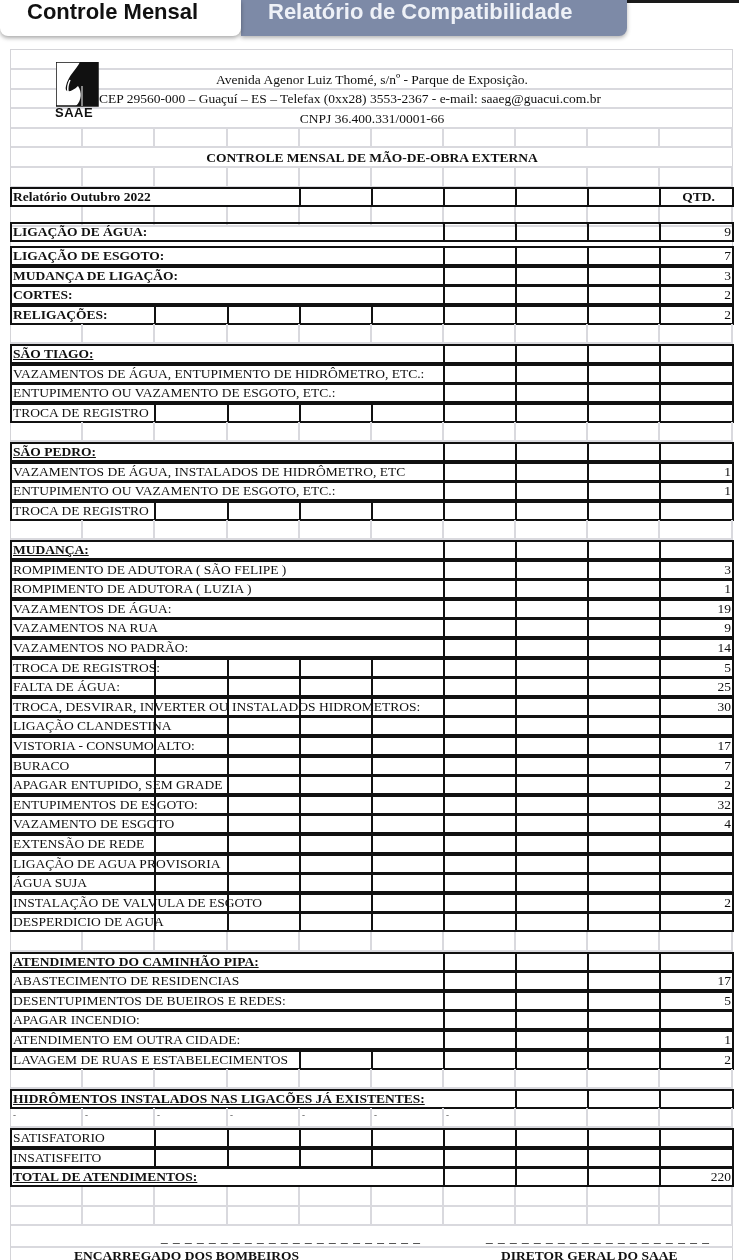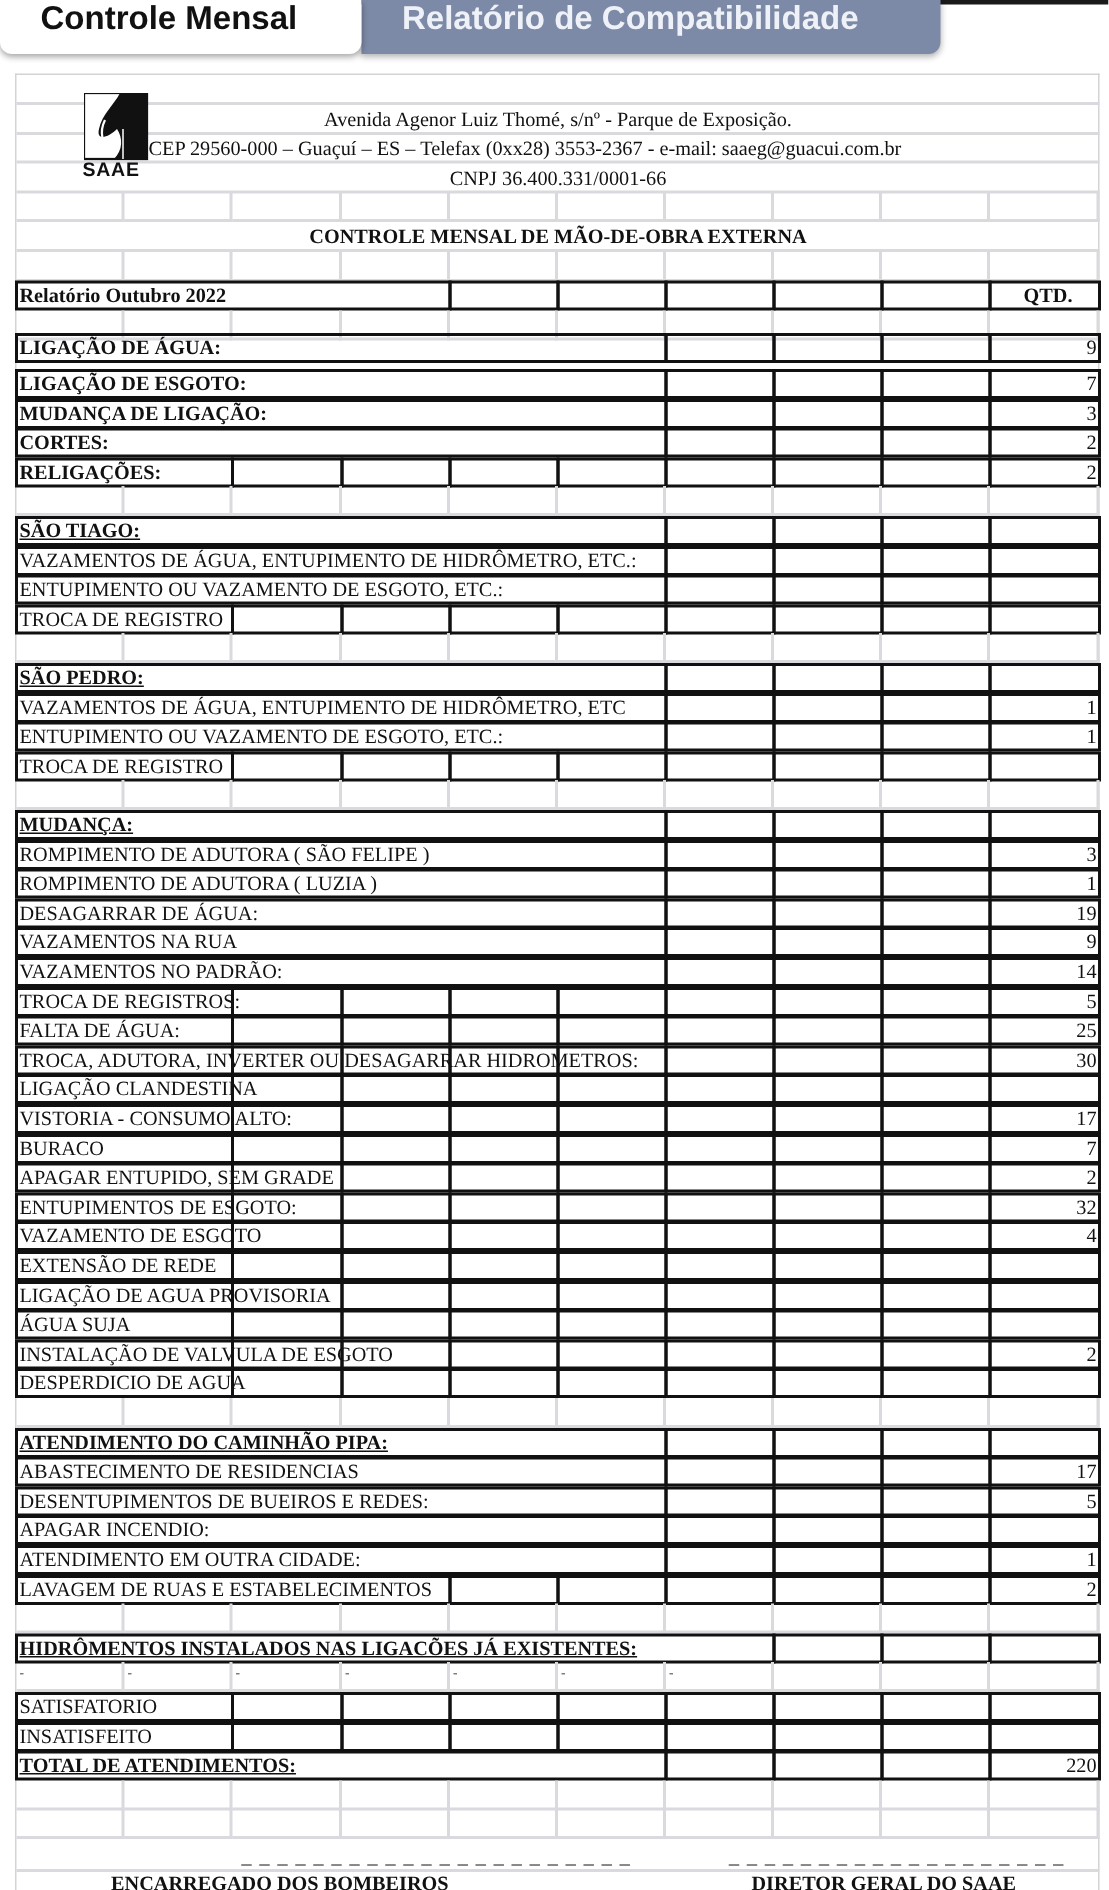--- a/index.html
+++ b/index.html
@@ -228,21 +228,21 @@
       <div class="cell b" style="left: 577px; width: 74px;"></div>
       <div class="cell b" style="left: 649px; width: 75px;"></div>
       <span class="txt bold ul">SÃO PEDRO:</span>
     </div>
     <div class="row" style="top: 461.6px;">
       <div class="cell b" style="left: 0px; width: 435px;"></div>
       <div class="cell b" style="left: 433px; width: 74px;"></div>
       <div class="cell b" style="left: 505px; width: 74px;"></div>
       <div class="cell b" style="left: 577px; width: 74px;"></div>
       <div class="cell b" style="left: 649px; width: 75px;"></div>
-      <span class="txt ">VAZAMENTOS DE ÁGUA, ENTUPIMENTO DE HIDRÔMETRO, ETC</span>
+      <span class="txt ">VAZAMENTOS DE ÁGUA, INSTALADOS DE HIDRÔMETRO, ETC</span>
       <span class="qty">1</span>
     </div>
     <div class="row" style="top: 481.2px;">
       <div class="cell b" style="left: 0px; width: 435px;"></div>
       <div class="cell b" style="left: 433px; width: 74px;"></div>
       <div class="cell b" style="left: 505px; width: 74px;"></div>
       <div class="cell b" style="left: 577px; width: 74px;"></div>
       <div class="cell b" style="left: 649px; width: 75px;"></div>
       <span class="txt ">ENTUPIMENTO OU VAZAMENTO DE ESGOTO, ETC.:</span>
       <span class="qty">1</span>
@@ -297,21 +297,21 @@
       <div class="cell b" style="left: 649px; width: 75px;"></div>
       <span class="txt ">ROMPIMENTO DE ADUTORA ( LUZIA )</span>
       <span class="qty">1</span>
     </div>
     <div class="row" style="top: 598.8px;">
       <div class="cell b" style="left: 0px; width: 435px;"></div>
       <div class="cell b" style="left: 433px; width: 74px;"></div>
       <div class="cell b" style="left: 505px; width: 74px;"></div>
       <div class="cell b" style="left: 577px; width: 74px;"></div>
       <div class="cell b" style="left: 649px; width: 75px;"></div>
-      <span class="txt ">DESAGARRAR DE ÁGUA:</span>
+      <span class="txt ">VAZAMENTOS DE ÁGUA:</span>
       <span class="qty">19</span>
     </div>
     <div class="row" style="top: 618.4px;">
       <div class="cell b" style="left: 0px; width: 435px;"></div>
       <div class="cell b" style="left: 433px; width: 74px;"></div>
       <div class="cell b" style="left: 505px; width: 74px;"></div>
       <div class="cell b" style="left: 577px; width: 74px;"></div>
       <div class="cell b" style="left: 649px; width: 75px;"></div>
       <span class="txt ">VAZAMENTOS NA RUA</span>
       <span class="qty">9</span>
@@ -354,21 +354,21 @@
     <div class="row" style="top: 696.8px;">
       <div class="cell b" style="left: 0px; width: 146px;"></div>
       <div class="cell b" style="left: 144px; width: 75px;"></div>
       <div class="cell b" style="left: 217px; width: 74px;"></div>
       <div class="cell b" style="left: 289px; width: 74px;"></div>
       <div class="cell b" style="left: 361px; width: 74px;"></div>
       <div class="cell b" style="left: 433px; width: 74px;"></div>
       <div class="cell b" style="left: 505px; width: 74px;"></div>
       <div class="cell b" style="left: 577px; width: 74px;"></div>
       <div class="cell b" style="left: 649px; width: 75px;"></div>
-      <span class="txt ">TROCA, ADUTORA, INVERTER OU DESAGARRAR HIDROMETROS:</span>
+      <span class="txt ">TROCA, DESVIRAR, INVERTER OU INSTALADOS HIDROMETROS:</span>
       <span class="qty">30</span>
     </div>
     <div class="row" style="top: 716.4px;">
       <div class="cell b" style="left: 0px; width: 146px;"></div>
       <div class="cell b" style="left: 144px; width: 75px;"></div>
       <div class="cell b" style="left: 217px; width: 74px;"></div>
       <div class="cell b" style="left: 289px; width: 74px;"></div>
       <div class="cell b" style="left: 361px; width: 74px;"></div>
       <div class="cell b" style="left: 433px; width: 74px;"></div>
       <div class="cell b" style="left: 505px; width: 74px;"></div>

